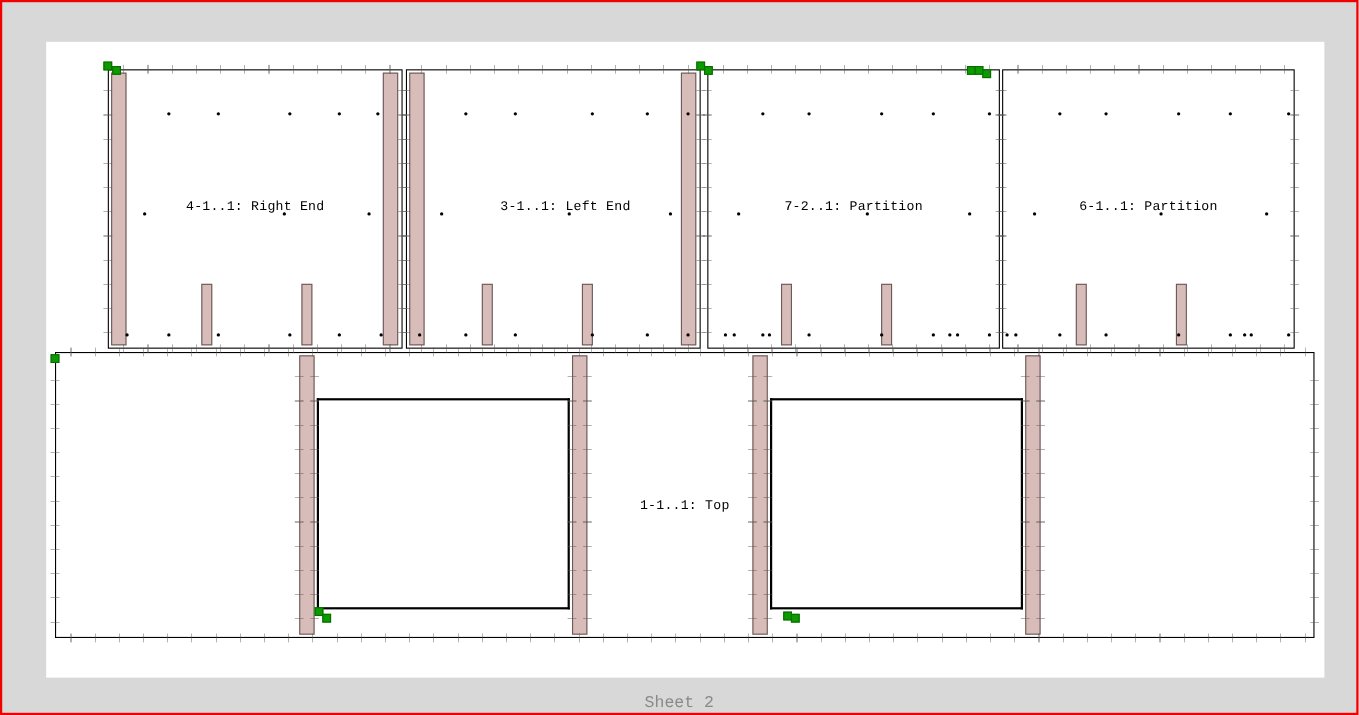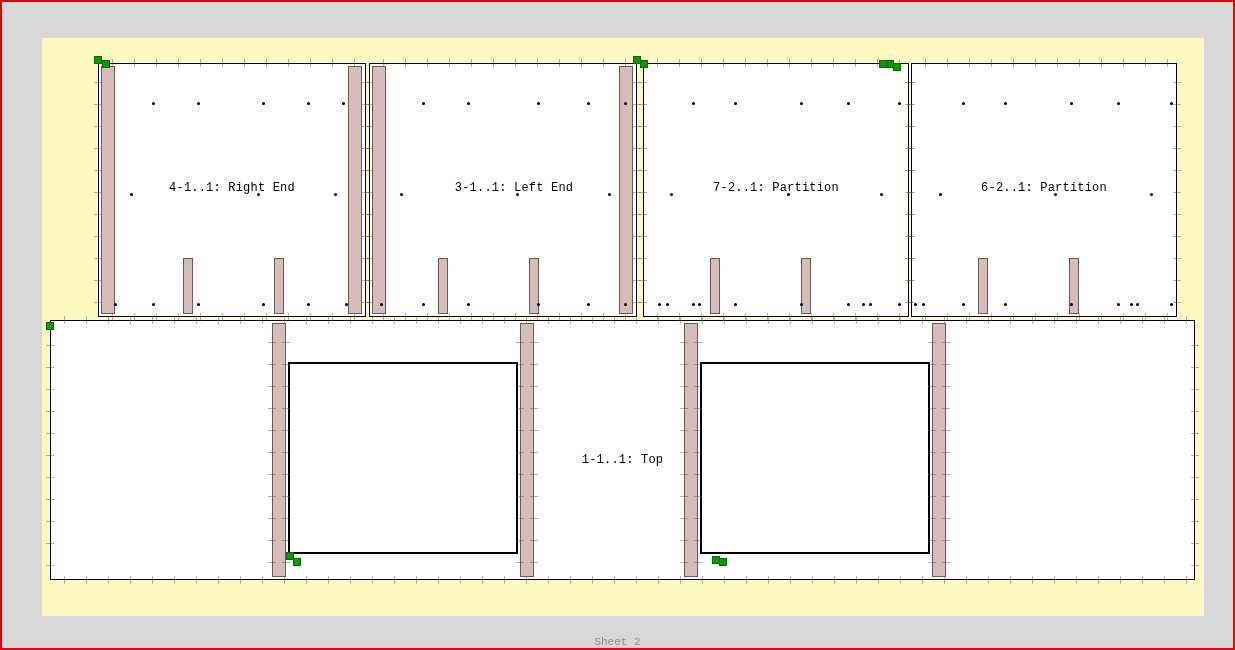--- a/index.html
+++ b/index.html
@@ -20,21 +20,21 @@
     height: 650px;
     border: 2px solid #f00000;
     box-sizing: border-box;
   }
   .sheet {
     position: absolute;
     left: 42px;
     top: 38px;
     width: 1162px;
     height: 578px;
-    background: #fef9c3;
+    background: #ffffff;
     box-shadow: 0 0 0 transparent;
   }
   
   .panel {
     position: absolute;
     border: 1px solid #000;
     box-sizing: border-box;
     background: #fff;
   }
   
@@ -72,21 +72,21 @@
     white-space: nowrap;
     font-size: 12px;
     letter-spacing: 0.2px;
   }
   
   .sheet-tab {
     position: absolute;
     left: 0; right: 0;
     bottom: 2px;
     text-align: center;
-    font-size: 11px;
+    font-size: 15px;
     color: #8a8a8a;
   }
   
   .arrows-h {
     position: absolute;
     height: 8px;
     background:
       repeating-linear-gradient(90deg,
         transparent 0 10px,
         #555 10px 11px,
@@ -261,19 +261,19 @@
       <div class="arrows-v" style="left: 638px; top: 289px; height: 246px;"></div>
       <div class="arrows-v" style="left: 652px; top: 289px; height: 246px;"></div>
       <div class="arrows-v" style="left: 886px; top: 289px; height: 246px;"></div>
       <div class="arrows-v" style="left: 900px; top: 289px; height: 246px;"></div>
     </div>
 
   <div id="labels">
       <div class="label" style="left: 190px; top: 150px; transform: translate(-50%, -50%);">4-1..1: Right End</div>
       <div class="label" style="left: 472px; top: 150px; transform: translate(-50%, -50%);">3-1..1: Left End</div>
       <div class="label" style="left: 734px; top: 150px; transform: translate(-50%, -50%);">7-2..1: Partition</div>
-      <div class="label" style="left: 1002px; top: 150px; transform: translate(-50%, -50%);">6-2..1: Partition</div>
+      <div class="label" style="left: 1002px; top: 150px; transform: translate(-50%, -50%);">6-1..1: Partition</div>
       <div class="label" style="left: 580.5px; top: 422px; transform: translate(-50%, -50%);">1-1..1: Top</div>
     </div>
 
 </div>
 
 <div class="sheet-tab">Sheet 2</div>
 
 </body></html>

